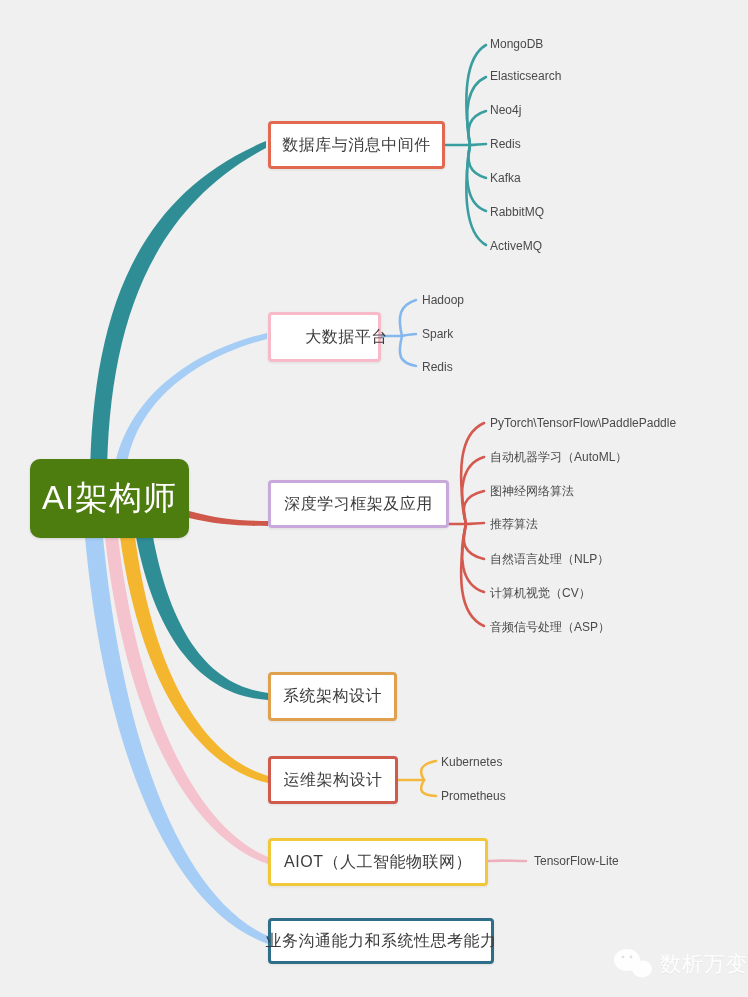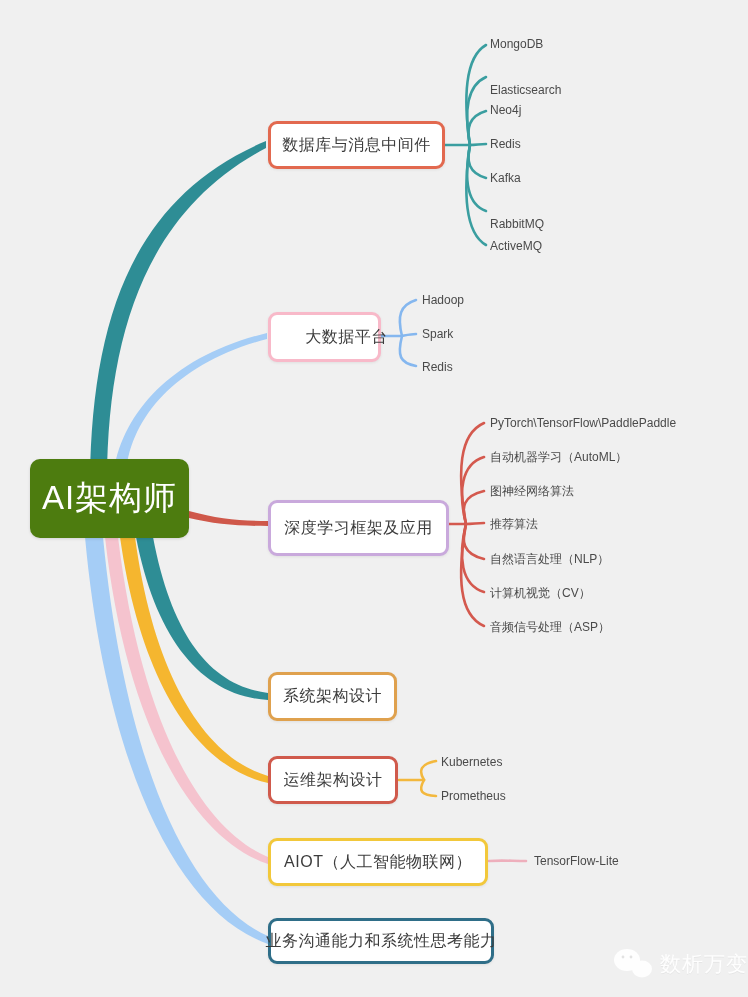--- a/index.html
+++ b/index.html
@@ -12,21 +12,21 @@
     width:748px;height:997px;
     background:#f0f0f0;
     overflow:hidden;
   }
   .edges{position:absolute;left:0;top:0;z-index:1;}
   .node{
     position:absolute;
     z-index:2;
     background:#ffffff;
     border:3px solid #ccc;
-    border-radius:9px;
+    border-radius:4px;
     display:flex;align-items:center;justify-content:center;
     font-size:16px;
     color:#3c3c3c;
     letter-spacing:.5px;
     white-space:nowrap;
     box-shadow:0 1px 3px rgba(0,0,0,.07);
     box-sizing:border-box;
     cursor:default;
   }
   .root{
@@ -36,21 +36,21 @@
     background:#4d7c0f;
     border-radius:10px;
     display:flex;align-items:center;justify-content:center;
     font-size:33px;
     color:#ffffff;
     letter-spacing:1px;
     box-shadow:0 1px 3px rgba(0,0,0,.12);
   }
   .b0{left:268px;top:121px;width:177px;height:48px;border-color:#e2694f;}
   .b1{left:268px;top:312px;width:113px;height:50px;border-color:#f8b9c9;padding-left:44px;}
-  .b2{left:268px;top:500px;width:181px;height:56px;border-color:#c9a9dc;}
+  .b2{left:268px;top:480px;width:181px;height:48px;border-color:#c9a9dc;}
   .b3{left:268px;top:672px;width:129px;height:49px;border-color:#dfa14e;text-align:right;}
   .b4{left:268px;top:756px;width:130px;height:48px;border-color:#d05a4c;}
   .b5{left:268px;top:838px;width:220px;height:48px;border-color:#f2c83b;}
   .b6{left:268px;top:918px;width:226px;height:46px;border-color:#2f6e88;}
   .leaf{
     position:absolute;
     z-index:2;
     font-size:12px;
     line-height:20px;
     color:#4a4a4a;
@@ -128,25 +128,25 @@
 
   <div class="node b0">数据库与消息中间件</div>
   <div class="node b1">大数据平台</div>
   <div class="node b2">深度学习框架及应用</div>
   <div class="node b3">系统架构设计</div>
   <div class="node b4">运维架构设计</div>
   <div class="node b5">AIOT（人工智能物联网）</div>
   <div class="node b6">业务沟通能力和系统性思考能力</div>
 
   <div class="leaf" style="left:490px;top:34px">MongoDB</div>
-  <div class="leaf" style="left:490px;top:80px">Elasticsearch</div>
+  <div class="leaf" style="left:490px;top:66px">Elasticsearch</div>
   <div class="leaf" style="left:490px;top:100px">Neo4j</div>
   <div class="leaf" style="left:490px;top:134px">Redis</div>
   <div class="leaf" style="left:490px;top:168px">Kafka</div>
-  <div class="leaf" style="left:490px;top:214px">RabbitMQ</div>
+  <div class="leaf" style="left:490px;top:202px">RabbitMQ</div>
   <div class="leaf" style="left:490px;top:236px">ActiveMQ</div>
 
   <div class="leaf" style="left:422px;top:290px">Hadoop</div>
   <div class="leaf" style="left:422px;top:324px">Spark</div>
   <div class="leaf" style="left:422px;top:357px">Redis</div>
 
   <div class="leaf" style="left:490px;top:413px">PyTorch\TensorFlow\PaddlePaddle</div>
   <div class="leaf" style="left:490px;top:447px">自动机器学习（AutoML）</div>
   <div class="leaf" style="left:490px;top:481px">图神经网络算法</div>
   <div class="leaf" style="left:490px;top:514px">推荐算法</div>

